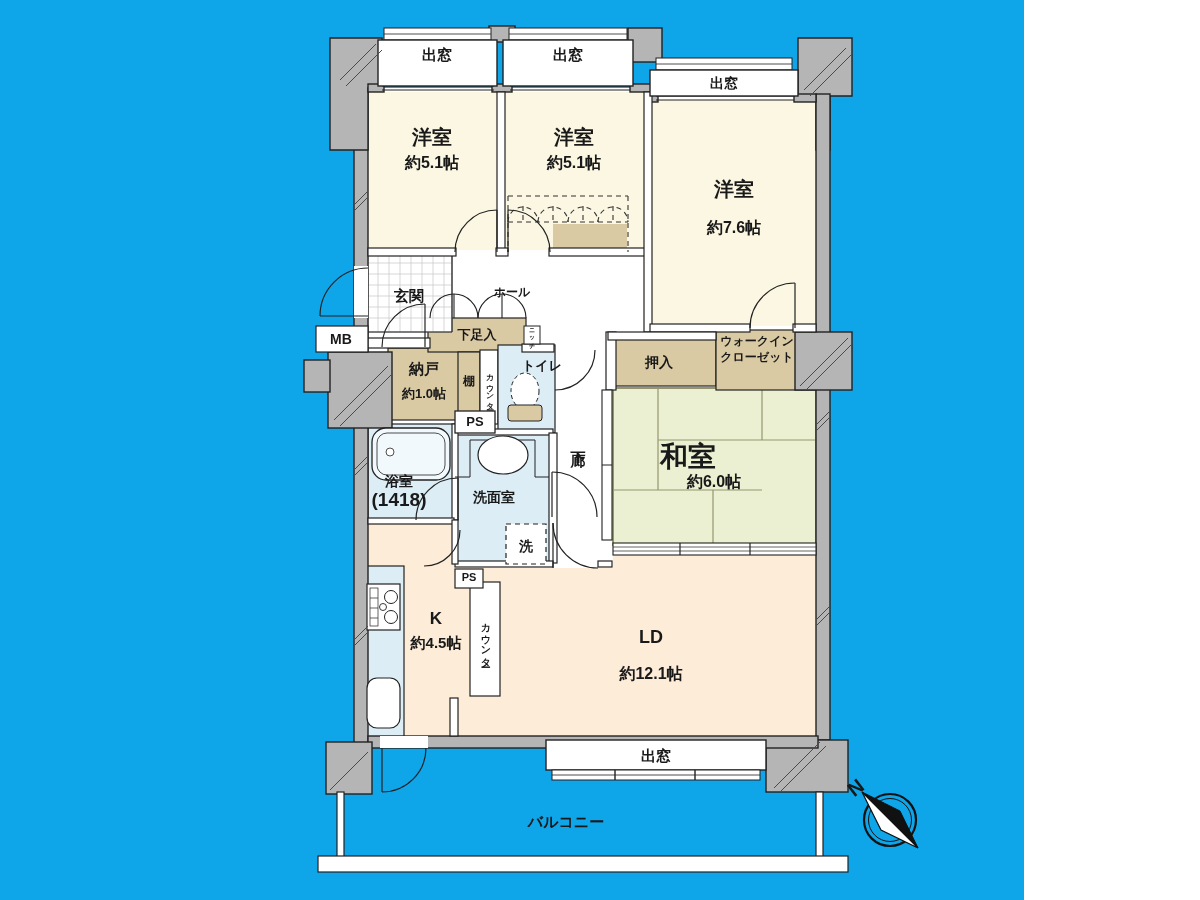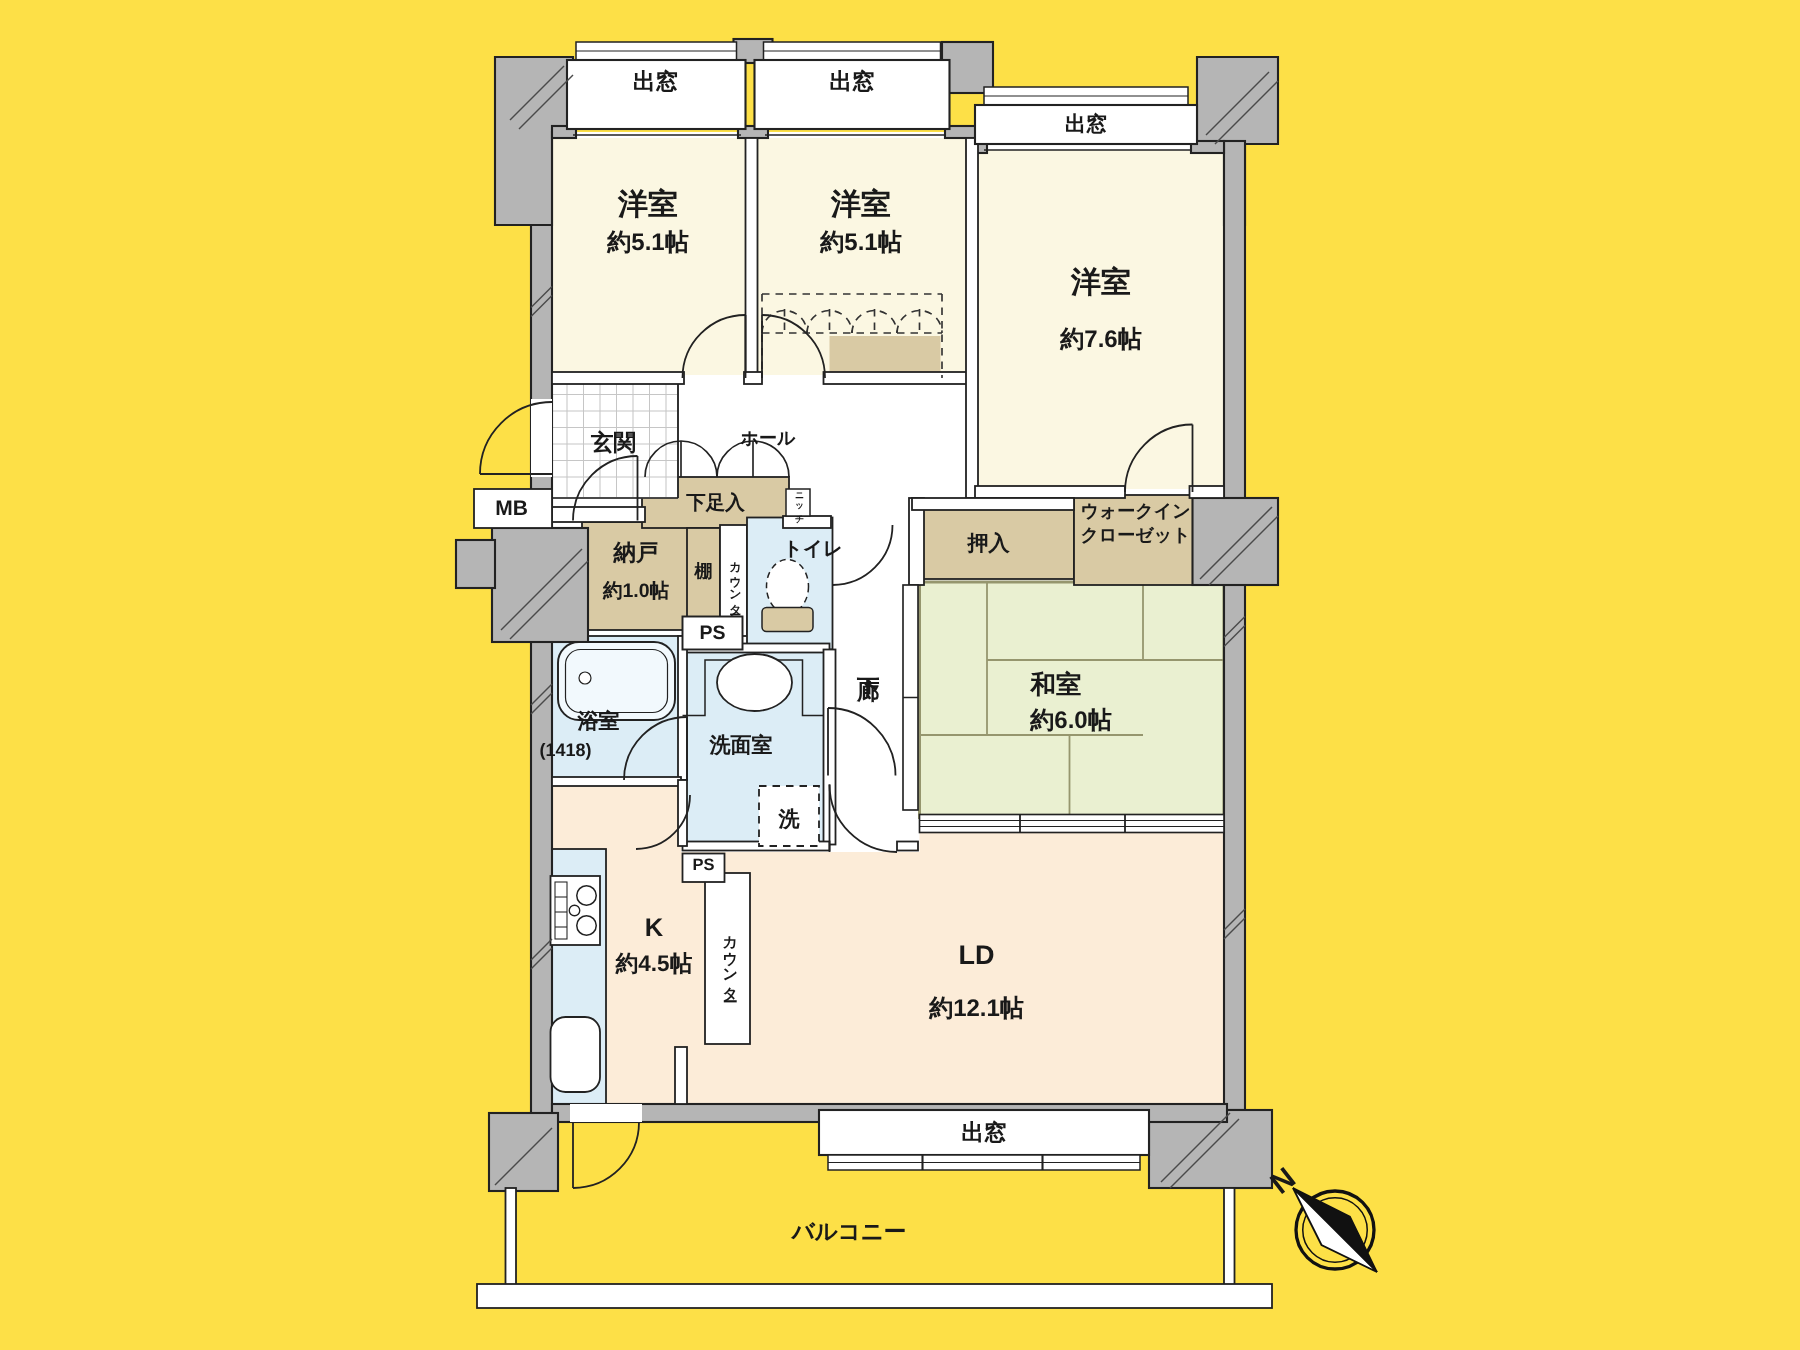--- a/index.html
+++ b/index.html
@@ -1,17 +1,17 @@
 <!DOCTYPE html>
 <html><head>
 <meta charset="utf-8">
 <style>
   html,body{margin:0;padding:0;background:#fff;}
   body{font-family:"Liberation Sans","DejaVu Sans",sans-serif;}
-  .stage{position:relative;width:1200px;height:900px;background:#fde047;overflow:hidden;}
+  .stage{position:relative;width:1024px;height:900px;background:#0ea5e9;overflow:hidden;}
   .stage svg{position:absolute;left:0;top:0;}
   .lbl{position:absolute;transform:translate(-50%,-50%);white-space:nowrap;
        color:#191919;font-weight:700;line-height:1.05;text-align:center;}
   .v{writing-mode:vertical-rl;text-orientation:upright;letter-spacing:1px;}
   .n-rot{transform:translate(-50%,-50%) rotate(-38deg);}
 </style>
 </head>
 <body>
 
 <div class="stage">
@@ -283,21 +283,21 @@
   <div class="lbl" style="left:568px;top:55px;font-size:15px">出窓</div>
   <div class="lbl" style="left:724px;top:83px;font-size:14px">出窓</div>
   <div class="lbl" style="left:656px;top:756px;font-size:15px">出窓</div>
 
   <div class="lbl" style="left:432px;top:137px;font-size:20px">洋室</div>
   <div class="lbl" style="left:432px;top:163px;font-size:16px">約5.1帖</div>
   <div class="lbl" style="left:574px;top:137px;font-size:20px">洋室</div>
   <div class="lbl" style="left:574px;top:163px;font-size:16px">約5.1帖</div>
   <div class="lbl" style="left:734px;top:189px;font-size:20px">洋室</div>
   <div class="lbl" style="left:734px;top:228px;font-size:16px">約7.6帖</div>
-  <div class="lbl" style="left:704px;top:457px;font-size:17px">和室</div>
+  <div class="lbl" style="left:688px;top:457px;font-size:28px">和室</div>
   <div class="lbl" style="left:714px;top:482px;font-size:16px">約6.0帖</div>
   <div class="lbl" style="left:651px;top:637px;font-size:18px">LD</div>
   <div class="lbl" style="left:651px;top:674px;font-size:16px">約12.1帖</div>
   <div class="lbl" style="left:436px;top:619px;font-size:17px">K</div>
   <div class="lbl" style="left:436px;top:643px;font-size:15px">約4.5帖</div>
   <div class="lbl" style="left:424px;top:369px;font-size:15px">納戸</div>
   <div class="lbl" style="left:424px;top:394px;font-size:13px">約1.0帖</div>
 
   <div class="lbl" style="left:409px;top:296px;font-size:15px">玄関</div>
   <div class="lbl" style="left:512px;top:292px;font-size:12px">ホール</div>
@@ -307,19 +307,19 @@
   <div class="lbl v" style="left:489px;top:387px;font-size:8px;letter-spacing:0">カウンター</div>
   <div class="lbl" style="left:542px;top:366px;font-size:13px">トイレ</div>
   <div class="lbl v" style="left:532px;top:335px;font-size:6px;letter-spacing:0">ニッチ</div>
   <div class="lbl" style="left:475px;top:422px;font-size:13px">PS</div>
   <div class="lbl" style="left:469px;top:578px;font-size:11px">PS</div>
   <div class="lbl v" style="left:578px;top:440px;font-size:15px">廊下</div>
   <div class="lbl" style="left:659px;top:362px;font-size:14px">押入</div>
   <div class="lbl" style="left:757px;top:341px;font-size:12px">ウォークイン</div>
   <div class="lbl" style="left:757px;top:357px;font-size:12px">クローゼット</div>
   <div class="lbl" style="left:399px;top:481px;font-size:14px">浴室</div>
-  <div class="lbl" style="left:377px;top:500px;font-size:12px">(1418)</div>
+  <div class="lbl" style="left:399px;top:500px;font-size:19px">(1418)</div>
   <div class="lbl" style="left:494px;top:497px;font-size:14px">洗面室</div>
   <div class="lbl" style="left:526px;top:546px;font-size:14px">洗</div>
   <div class="lbl v" style="left:485px;top:639px;font-size:10px;letter-spacing:0">カウンター</div>
   <div class="lbl" style="left:566px;top:822px;font-size:15px">バルコニー</div>
   <div class="lbl n-rot" style="left:856px;top:788px;font-size:20px">N</div>
 </div>
 
 </body></html>

